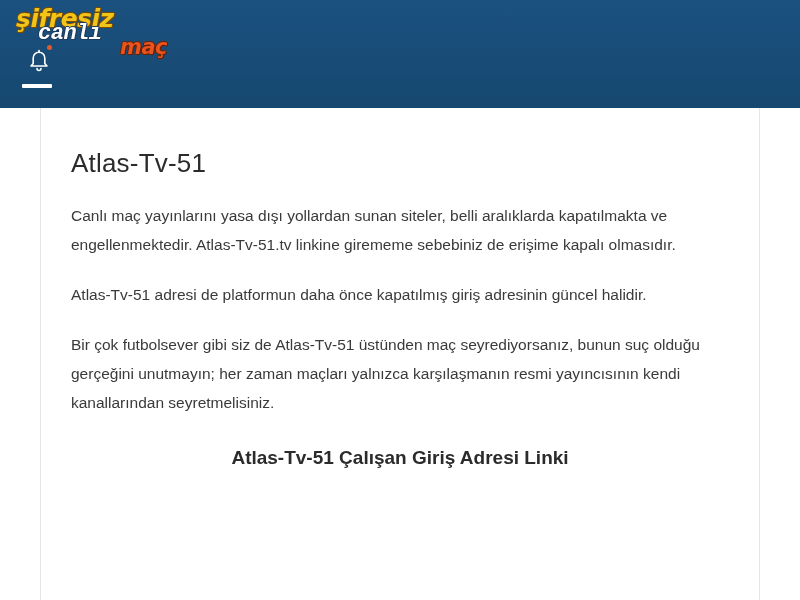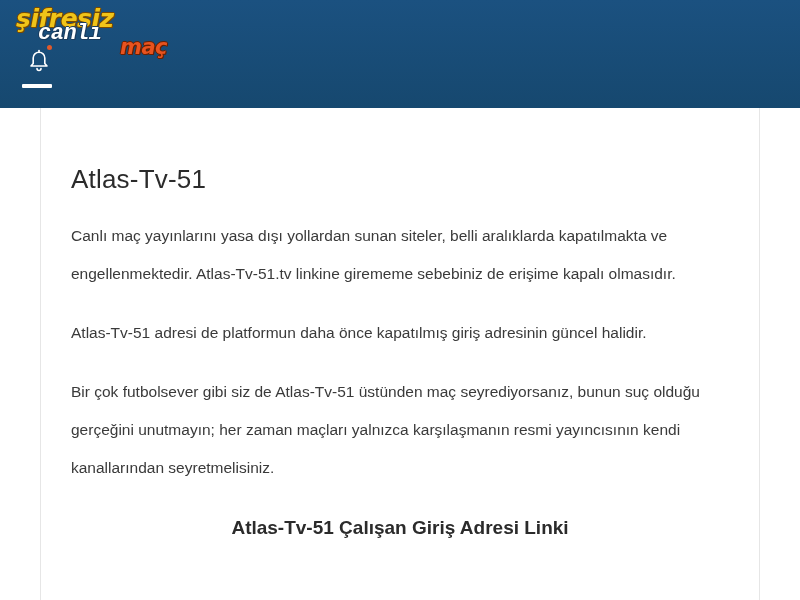--- a/index.html
+++ b/index.html
@@ -127,31 +127,31 @@
   .content-frame {
     margin: 0 40px;
     border-left: 1px solid #e6e6e6;
     border-right: 1px solid #e6e6e6;
     min-height: 492px;
     padding: 30px 30px 10px 30px;
     box-sizing: border-box;
   }
 
   h1.article-title {
-    margin: 26px 0 22px 0;
+    margin: 10px 0 22px 0;
     font-size: 26px;
     font-weight: normal;
     color: #2b2b2b;
     letter-spacing: 0.2px;
   }
 
   p.para {
     margin: 0 0 21px 0;
     font-size: 15.5px;
-    line-height: 38px;
+    line-height: 29px;
     color: #3a3a3a;
   }
 
   h2.section-title {
     margin: 30px 0 20px 0;
     font-size: 19px;
     font-weight: bold;
     color: #2b2b2b;
     text-align: center;
   }

